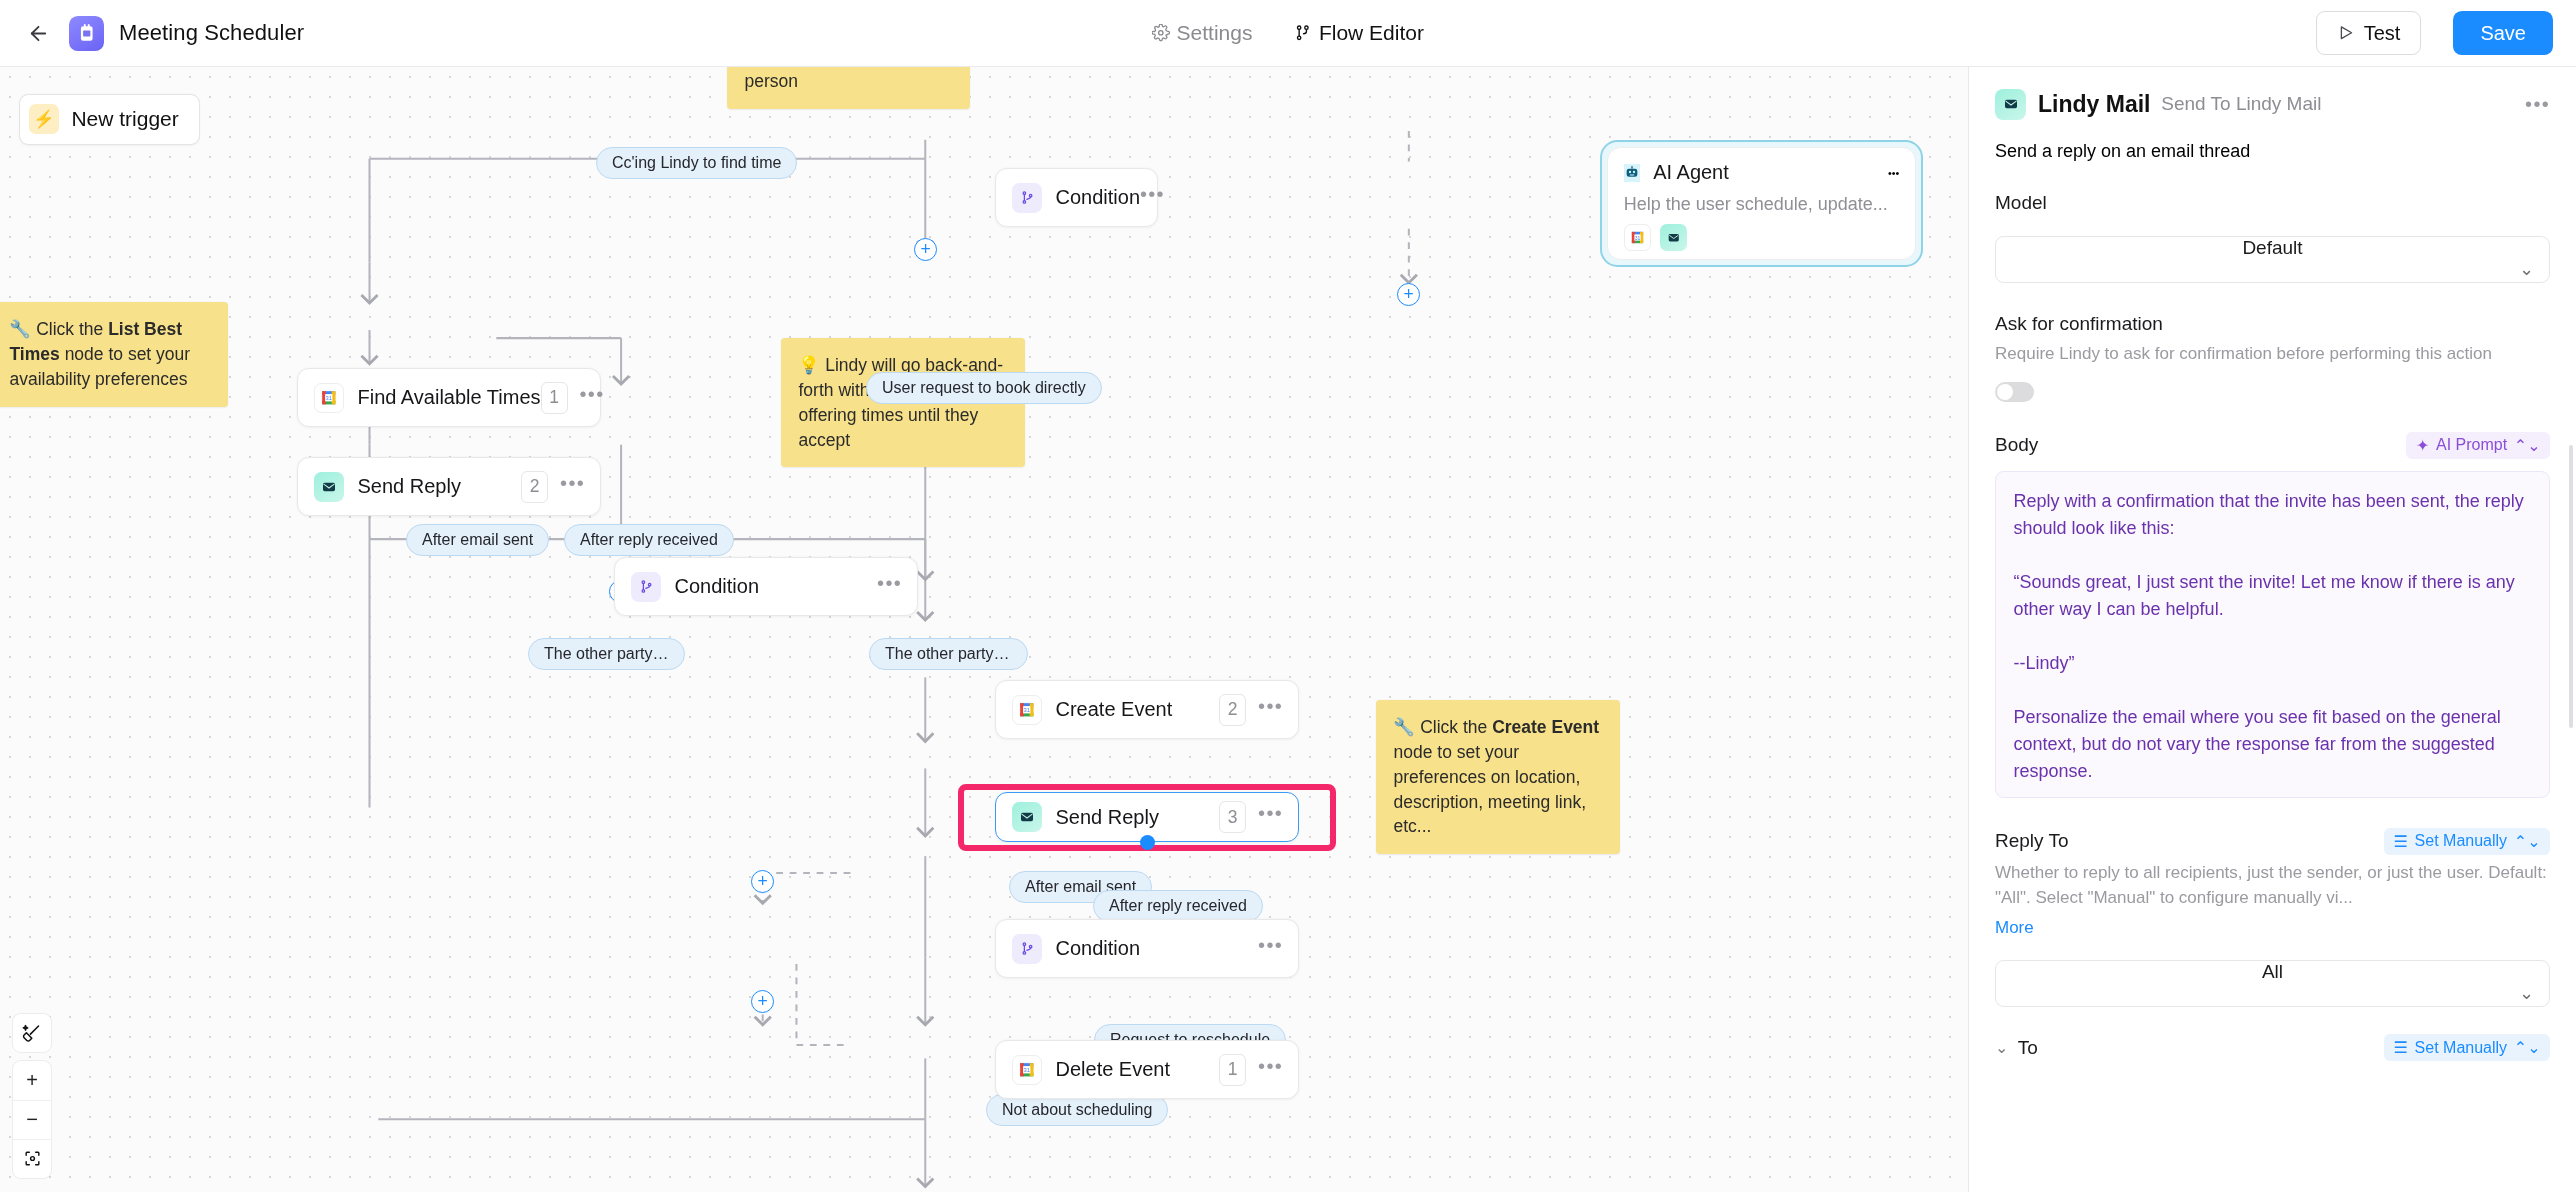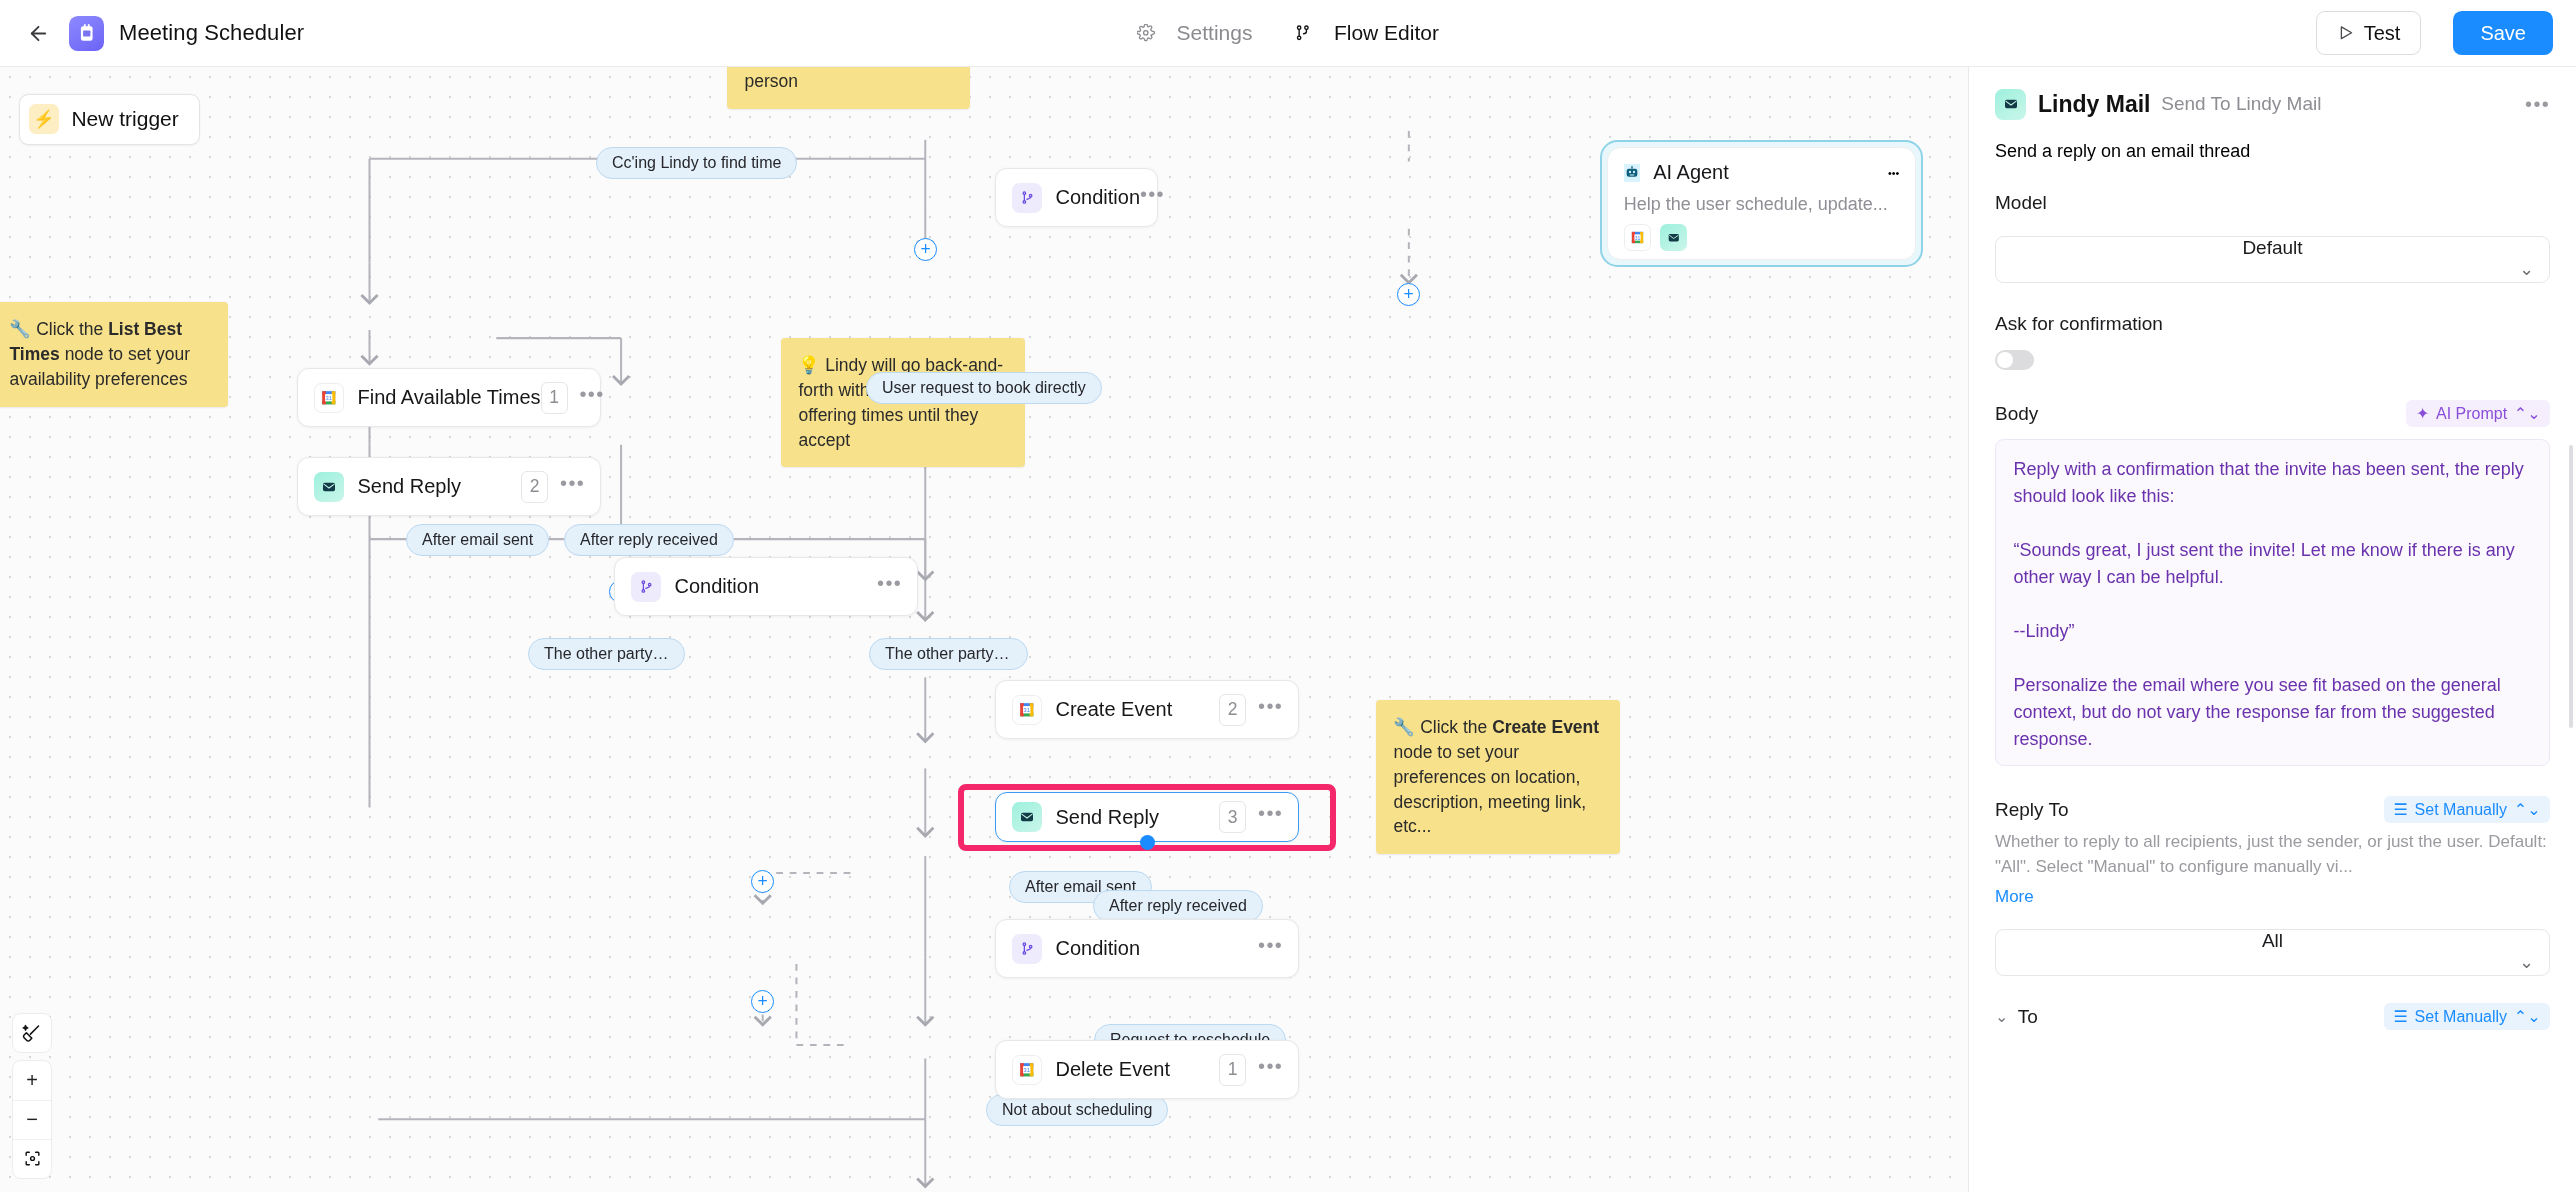--- a/index.html
+++ b/index.html
@@ -22,21 +22,21 @@
     width: 35px; height: 35px; border-radius: 8.8px;
     background: linear-gradient(150deg,#8e8aff,#6b63f5);
     display: flex; align-items: center; justify-content: center;
   }
   .app-title { font-size: 22px; color: #111; font-weight: 400; letter-spacing: 0.1px; }
 
   .tb-center {
     position: absolute; left: 50%; transform: translateX(-50%);
     display: flex; align-items: center; gap: 42px;
   }
-  .tb-tab { display:flex; align-items:center; gap: 22px; font-size: 21px; cursor: pointer; }
+  .tb-tab { display:flex; align-items:center; gap: 7px; font-size: 21px; cursor: pointer; }
   .tb-tab.inactive { color: #8a8a8f; }
   .tb-tab.active { color: #121212; }
 
   .tb-right {
     position: absolute; right: 23px; display: flex; align-items: center; gap: 32px;
   }
   .btn-test {
     display:flex; align-items:center; gap: 9.4px;
     border: 0.7px solid #dcdcdc; border-radius: 8.8px;
     padding: 9.4px 20px; font-size: 20px; color: #111; background:#fff; cursor:pointer;
@@ -555,20 +555,21 @@
 
   <div class="p-desc">Send a reply on an email thread</div>
 
   <div class="f-label">Model</div>
   <div class="select">
     <span>Default</span>
     <span class="chev">⌄</span>
   </div>
 
   <div class="f-label">Ask for confirmation</div>
+  <div class="f-sublabel">Require Lindy to ask for confirmation before performing this action</div>
   <div class="toggle"></div>
 
   <div class="row-between" style="margin-top:30px;">
     <div class="f-label" style="margin-top:0">Body</div>
     <div class="chip">
       <span>✦</span>
       <span>AI Prompt</span>
       <span>⌃⌄</span>
     </div>
   </div>

